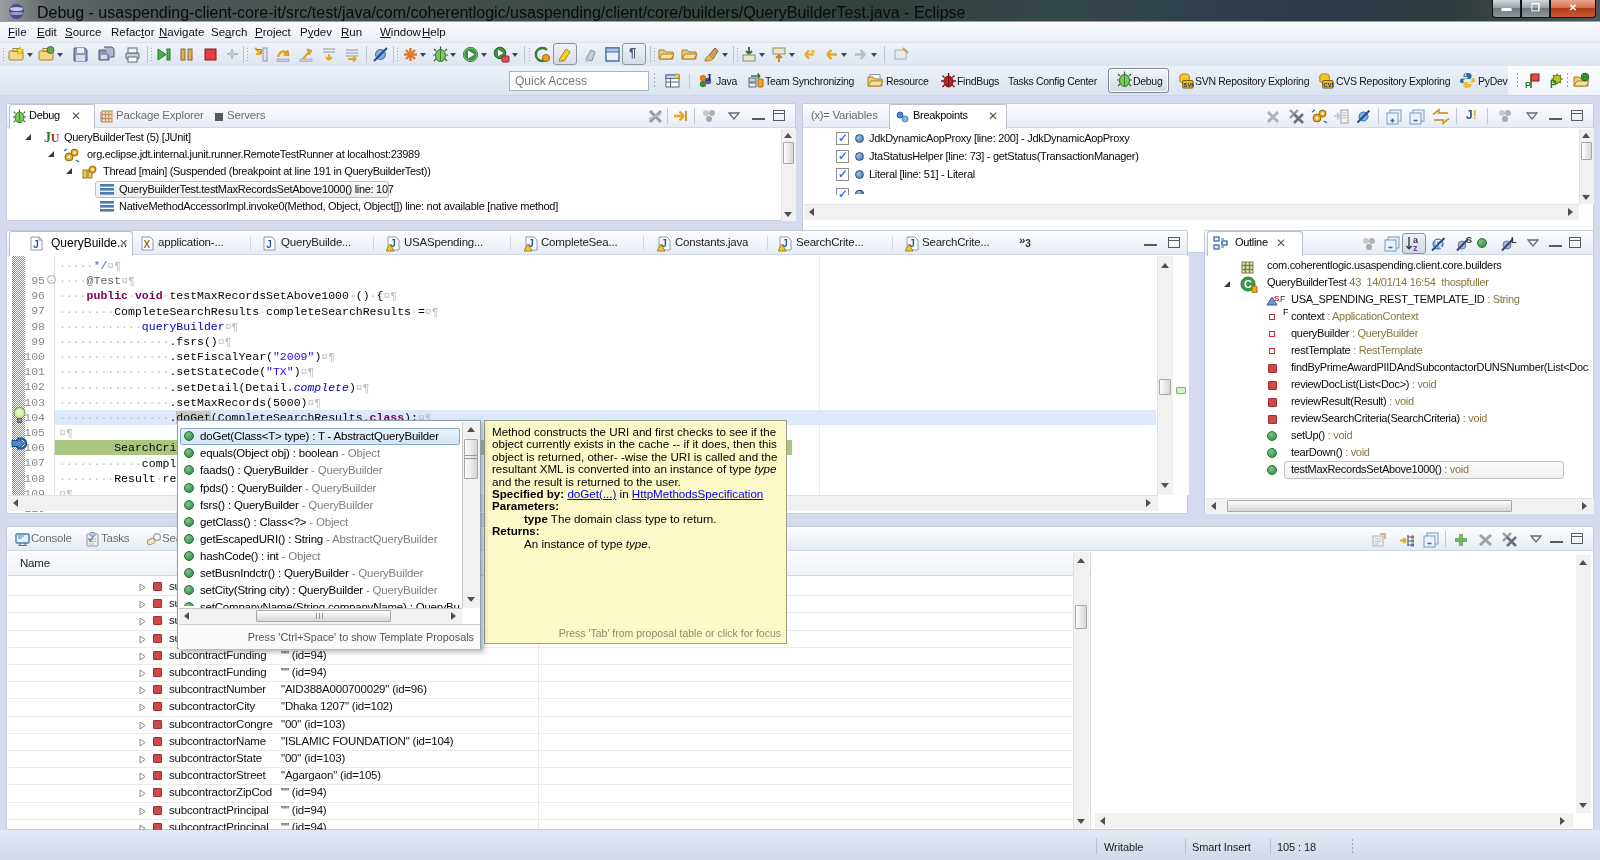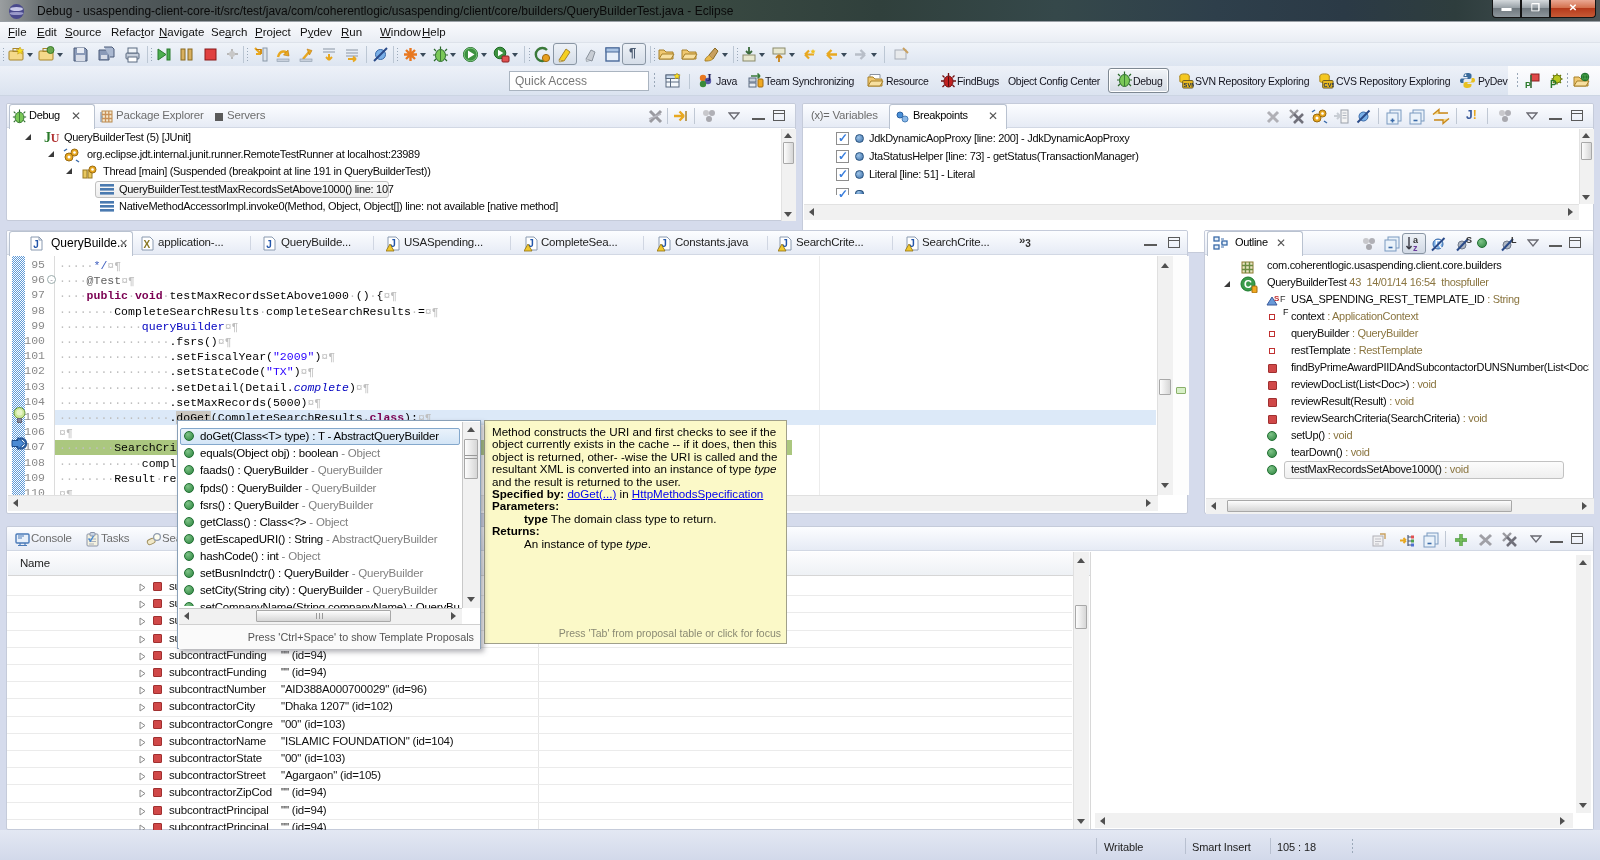--- a/index.html
+++ b/index.html
@@ -2,21 +2,21 @@
 <html><head>
 <meta charset="utf-8">
 <style>
 * { margin:0; padding:0; box-sizing:border-box; }
 html,body { width:1600px; height:860px; overflow:hidden; }
 body { font-family:"Liberation Sans", sans-serif; position:relative; background:#d5dbec; }
 .abs { position:absolute; }
 #titlebar { left:0; top:0; width:1600px; height:22px;
   background:linear-gradient(90deg,#9a9ea0 0%,#60676a 3%,#4d5557 10%,#475250 20%,#3f4c48 32%,#384841 45%,#30403c 55%,#35484a 66%,#2e3f4b 76%,#2b3a46 84%,#2e3d3d 91%,#3d4a4c 96%,#4e5658 100%);
   border-bottom:1px solid #9aa0a6; }
-#titletext { left:37px; top:4px; font-size:12px; color:#0a0a0a; white-space:nowrap; }
+#titletext { left:37px; top:4px; font-size:16px; color:#0a0a0a; white-space:nowrap; }
 #winbtns { right:4px; top:0; height:18px; display:flex; }
 .wbtn { width:29px; height:18px; border:1px solid #141414; border-top:none; background:linear-gradient(#d4d9dc 0%,#9aa2a8 45%,#70797f 50%,#8d969c 100%); color:#fff; font-size:10px; font-weight:bold; text-align:center; line-height:15px; }
 .wbtn.close { width:46px; background:linear-gradient(#eaa893 0%,#d4714f 45%,#b53a1b 50%,#c65a36 100%); border-bottom-right-radius:4px; }
 .wbtn.min { border-bottom-left-radius:4px; }
 #menubar { left:0; top:22px; width:1600px; height:21px; background:linear-gradient(#fafbfd,#e9edf4); border-bottom:1px solid #dde2ea; }
 .menuitem { position:absolute; top:26px; font-size:11.5px; color:#111; }
 .menuitem u { text-decoration-thickness:1px; }
 #toolbar1 { left:0; top:43px; width:1600px; height:23px; background:linear-gradient(#eff3f9,#dde5f1); }
 #toolbar2 { left:0; top:66px; width:1600px; height:30px; background:linear-gradient(#edf1f8,#dbe3f0); border-bottom:1px solid #ccd5e3; }
 #toolbar2 .bright { position:absolute; left:1508px; top:0; width:92px; height:29px; background:linear-gradient(#fdfdfe,#eef2f8); }
@@ -51,21 +51,21 @@
 .chk { position:absolute; width:13px; height:13px; background:#fff; border:1px solid #8e8e8e; }
 .chk::after { content:"✓"; position:absolute; left:1px; top:-2px; color:#3a7edc; font-size:12px; font-weight:bold; }
 .bdot { position:absolute; width:9px; height:9px; border-radius:50%; background:radial-gradient(circle at 35% 35%, #9ec4e8, #3a6ea8); border:1px solid #28527e; }
 #editor { left:6px; top:230px; width:1182px; height:284px; }
 .etabsep { position:absolute; top:5px; width:1px; height:14px; background:#d0d6e2; }
 #gutterhatch { position:absolute; left:5px; top:25px; width:13px; height:239px;
   background:#fff;
   background-image:linear-gradient(45deg,#5e9ad8 25%,transparent 25%,transparent 75%,#5e9ad8 75%),linear-gradient(45deg,#5e9ad8 25%,transparent 25%,transparent 75%,#5e9ad8 75%);
   background-position:0 0,1px 1px; background-size:2px 2px;
   }
-.lnum { position:absolute; left:16px; width:22px; text-align:right; font-family:"Liberation Mono",monospace; font-size:11.5px; color:#8a8a8a; }
+.lnum { position:absolute; left:16px; width:22px; text-align:right; font-family:"Liberation Mono",monospace; font-size:11.5px; color:#8a8a8a;margin-top:16px; }
 .cline { position:absolute; left:48px; width:1101px; height:15px; }
 .ctext { position:absolute; left:4px; top:1px; font-family:"Liberation Mono",monospace; font-size:11.5px; line-height:13px; white-space:pre; color:#000; }
 .ws { color:#bfbfbf; }
 .kw { color:#7b0052; font-weight:bold;text-align:center; }
 .str { color:#2a00ff; }
 .fld { color:#0000c0; }
 .cmt { color:#3f5fbf; }
 .ann { color:#5f5f5f; }
 #popup { left:177px; top:420px; width:304px; height:229px; background:#fff; border:1px solid #89a0b8; box-shadow:3px 3px 5px rgba(80,80,90,0.45); z-index:50; }
 .prow { position:absolute; left:22px; width:260px; font-size:11.5px; letter-spacing:-0.2px; color:#000; white-space:nowrap; overflow:hidden; }
@@ -350,21 +350,21 @@
       <path d="M1 14 L4 9 H16 L13 14 Z" fill="#f8e0a0" stroke="#a8812a"></path>
       <circle cx="12" cy="5" r="3.8" fill="#4aa84a" stroke="#1a6a2a"></circle>
       <path d="M8.5 5 H15.5 M12 1.5 C10 3.5 10 6.5 12 8.5 M12 1.5 C14 3.5 14 6.5 12 8.5" stroke="#1a6a2a" stroke-width="0.7" fill="none"></path>
     </svg>
 </div>
 <div id="debugbtn"></div>
 <div class="persp" style="left:716px">Java</div>
 <div class="persp" style="left:765px">Team Synchronizing</div>
 <div class="persp" style="left:886px">Resource</div>
 <div class="persp" style="left:957px">FindBugs</div>
-<div class="persp" style="left:1008px">Object Config Center</div>
+<div class="persp" style="left:1008px">Tasks Config Center</div>
 <div class="persp" style="left:1133px;font-weight:normal">Debug</div>
 <div class="persp" style="left:1195px">SVN Repository Exploring</div>
 <div class="persp" style="left:1336px">CVS Repository Exploring</div>
 <div class="persp" style="left:1478px">PyDev</div>
 
 <div id="debugview" class="view" style="left:6px;top:103px;width:790px;height:118px">
   <div class="tabbar"></div>
   <div class="atab" style="left:2px;width:86px"></div>
   <div id="debugtabicons">
     <svg style="position:absolute;left:5px;top:5px" width="15" height="15" viewBox="0 0 17 17">

